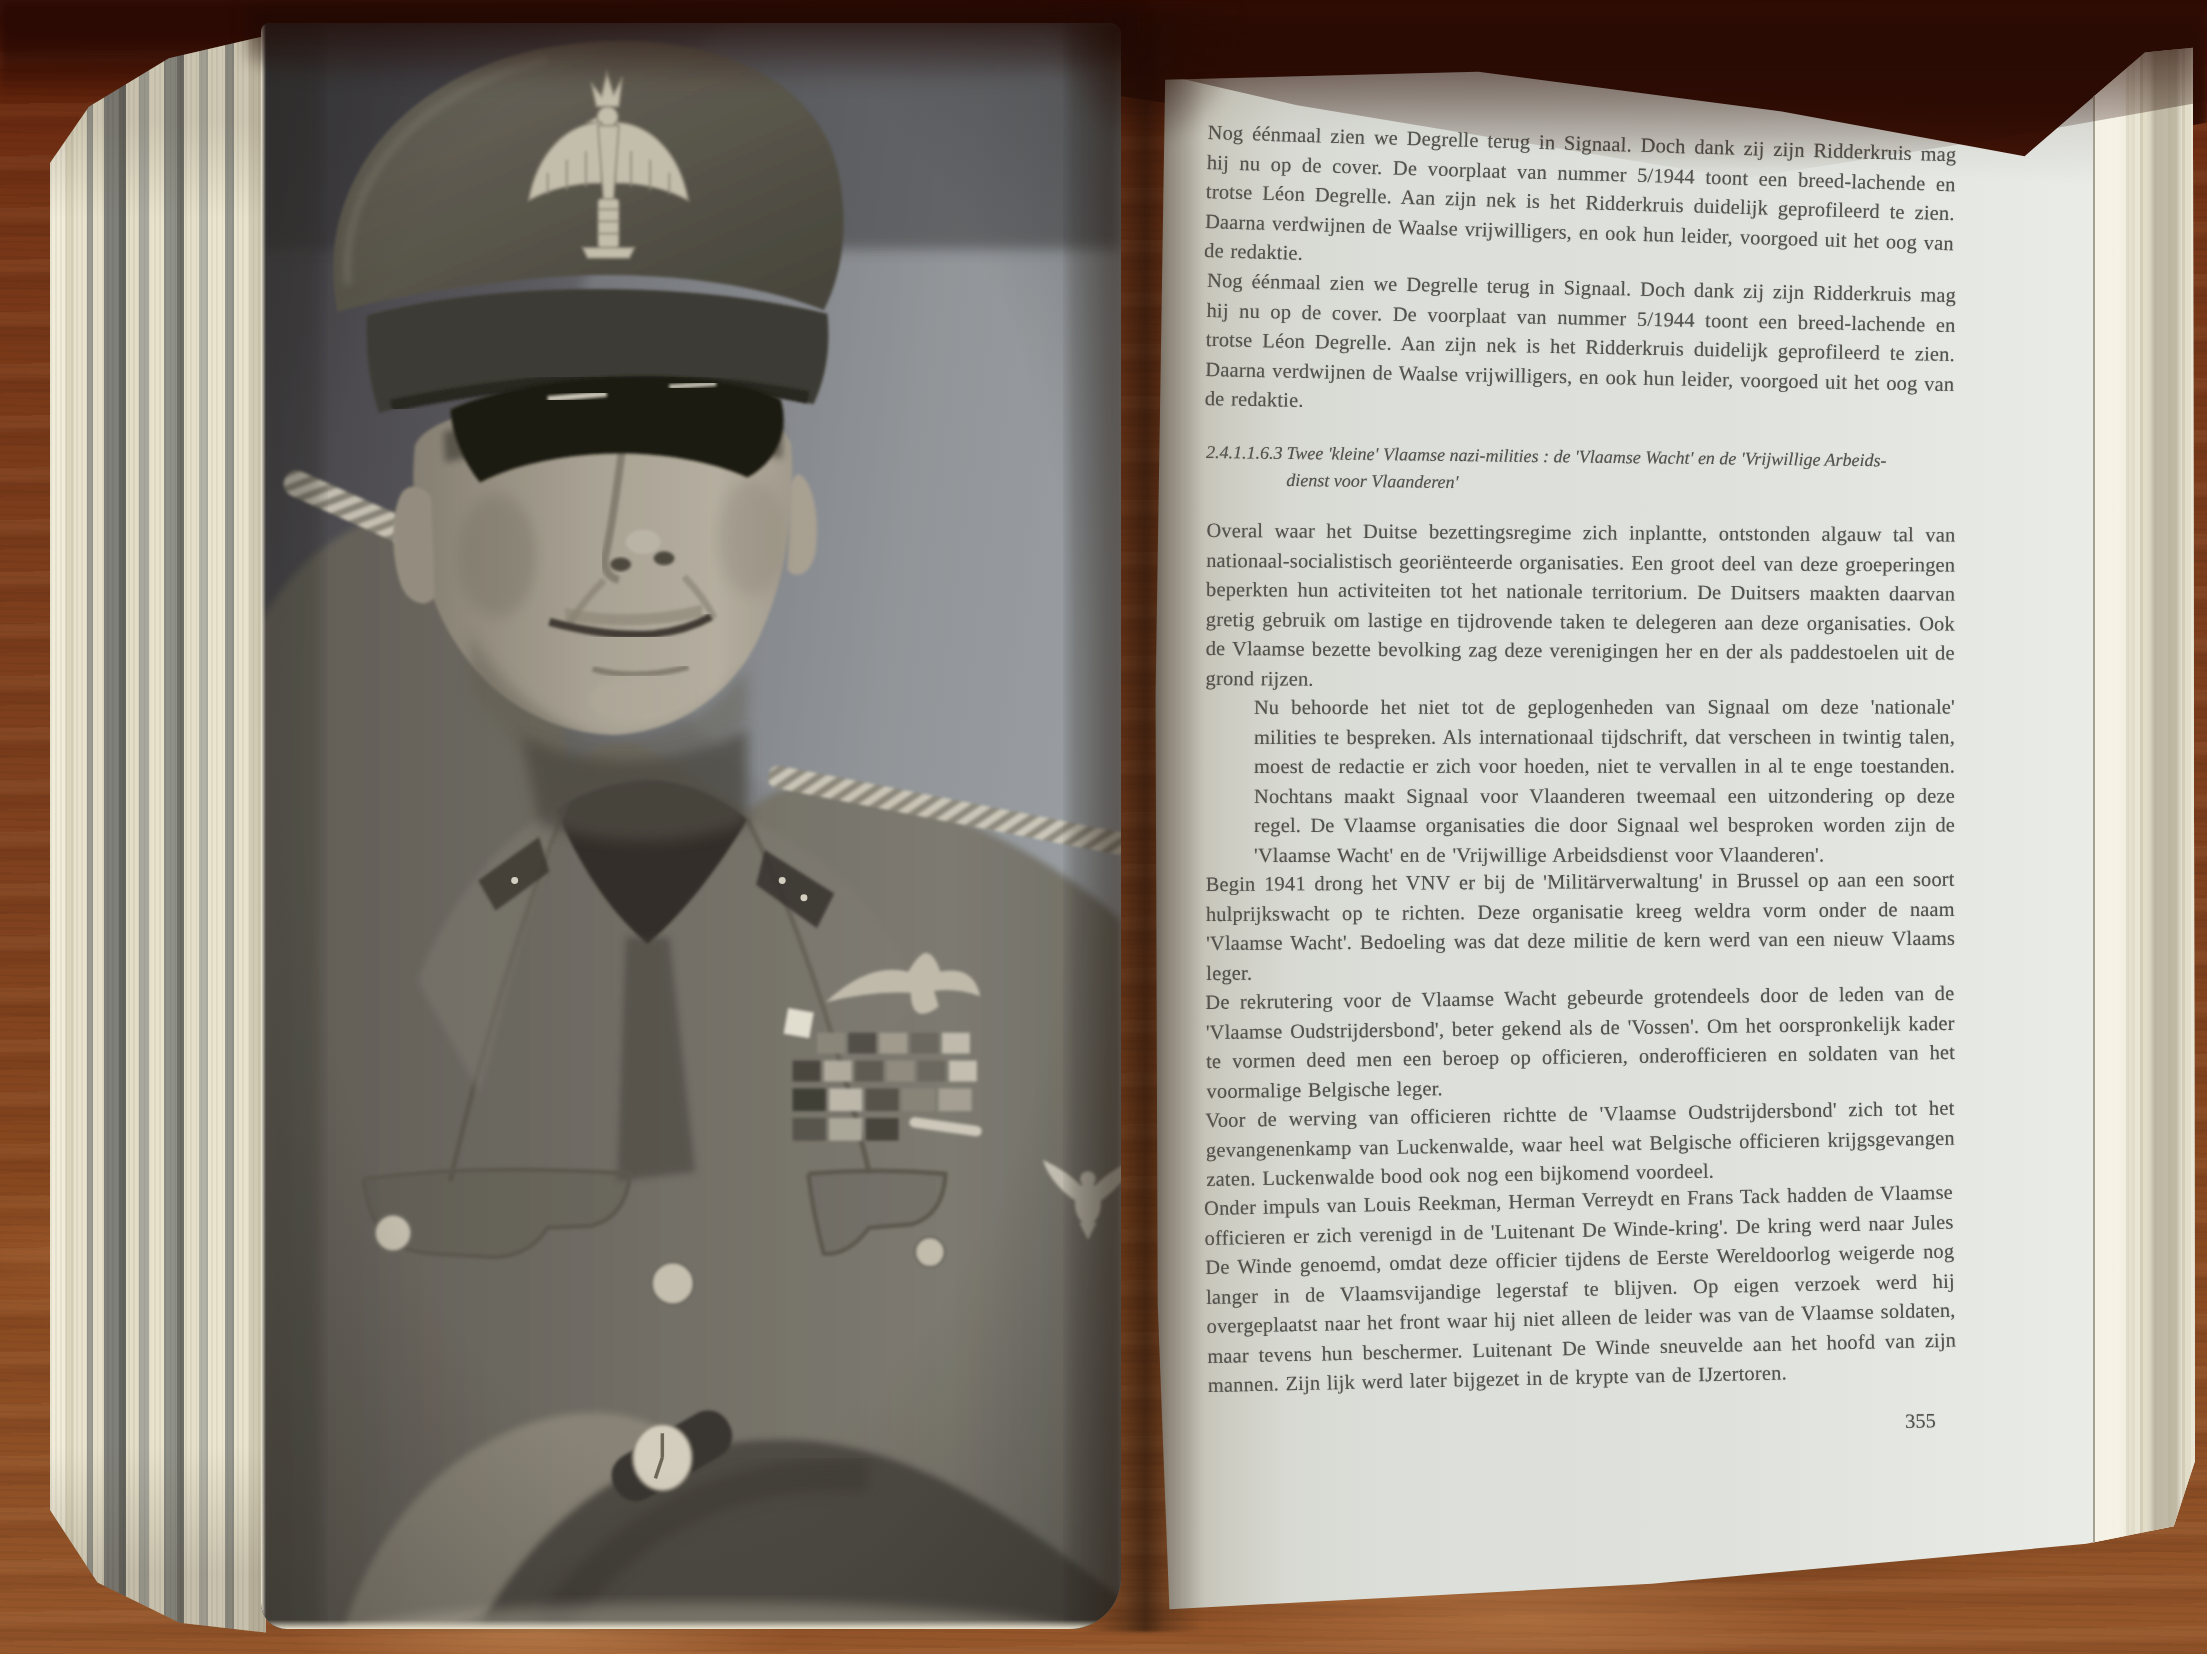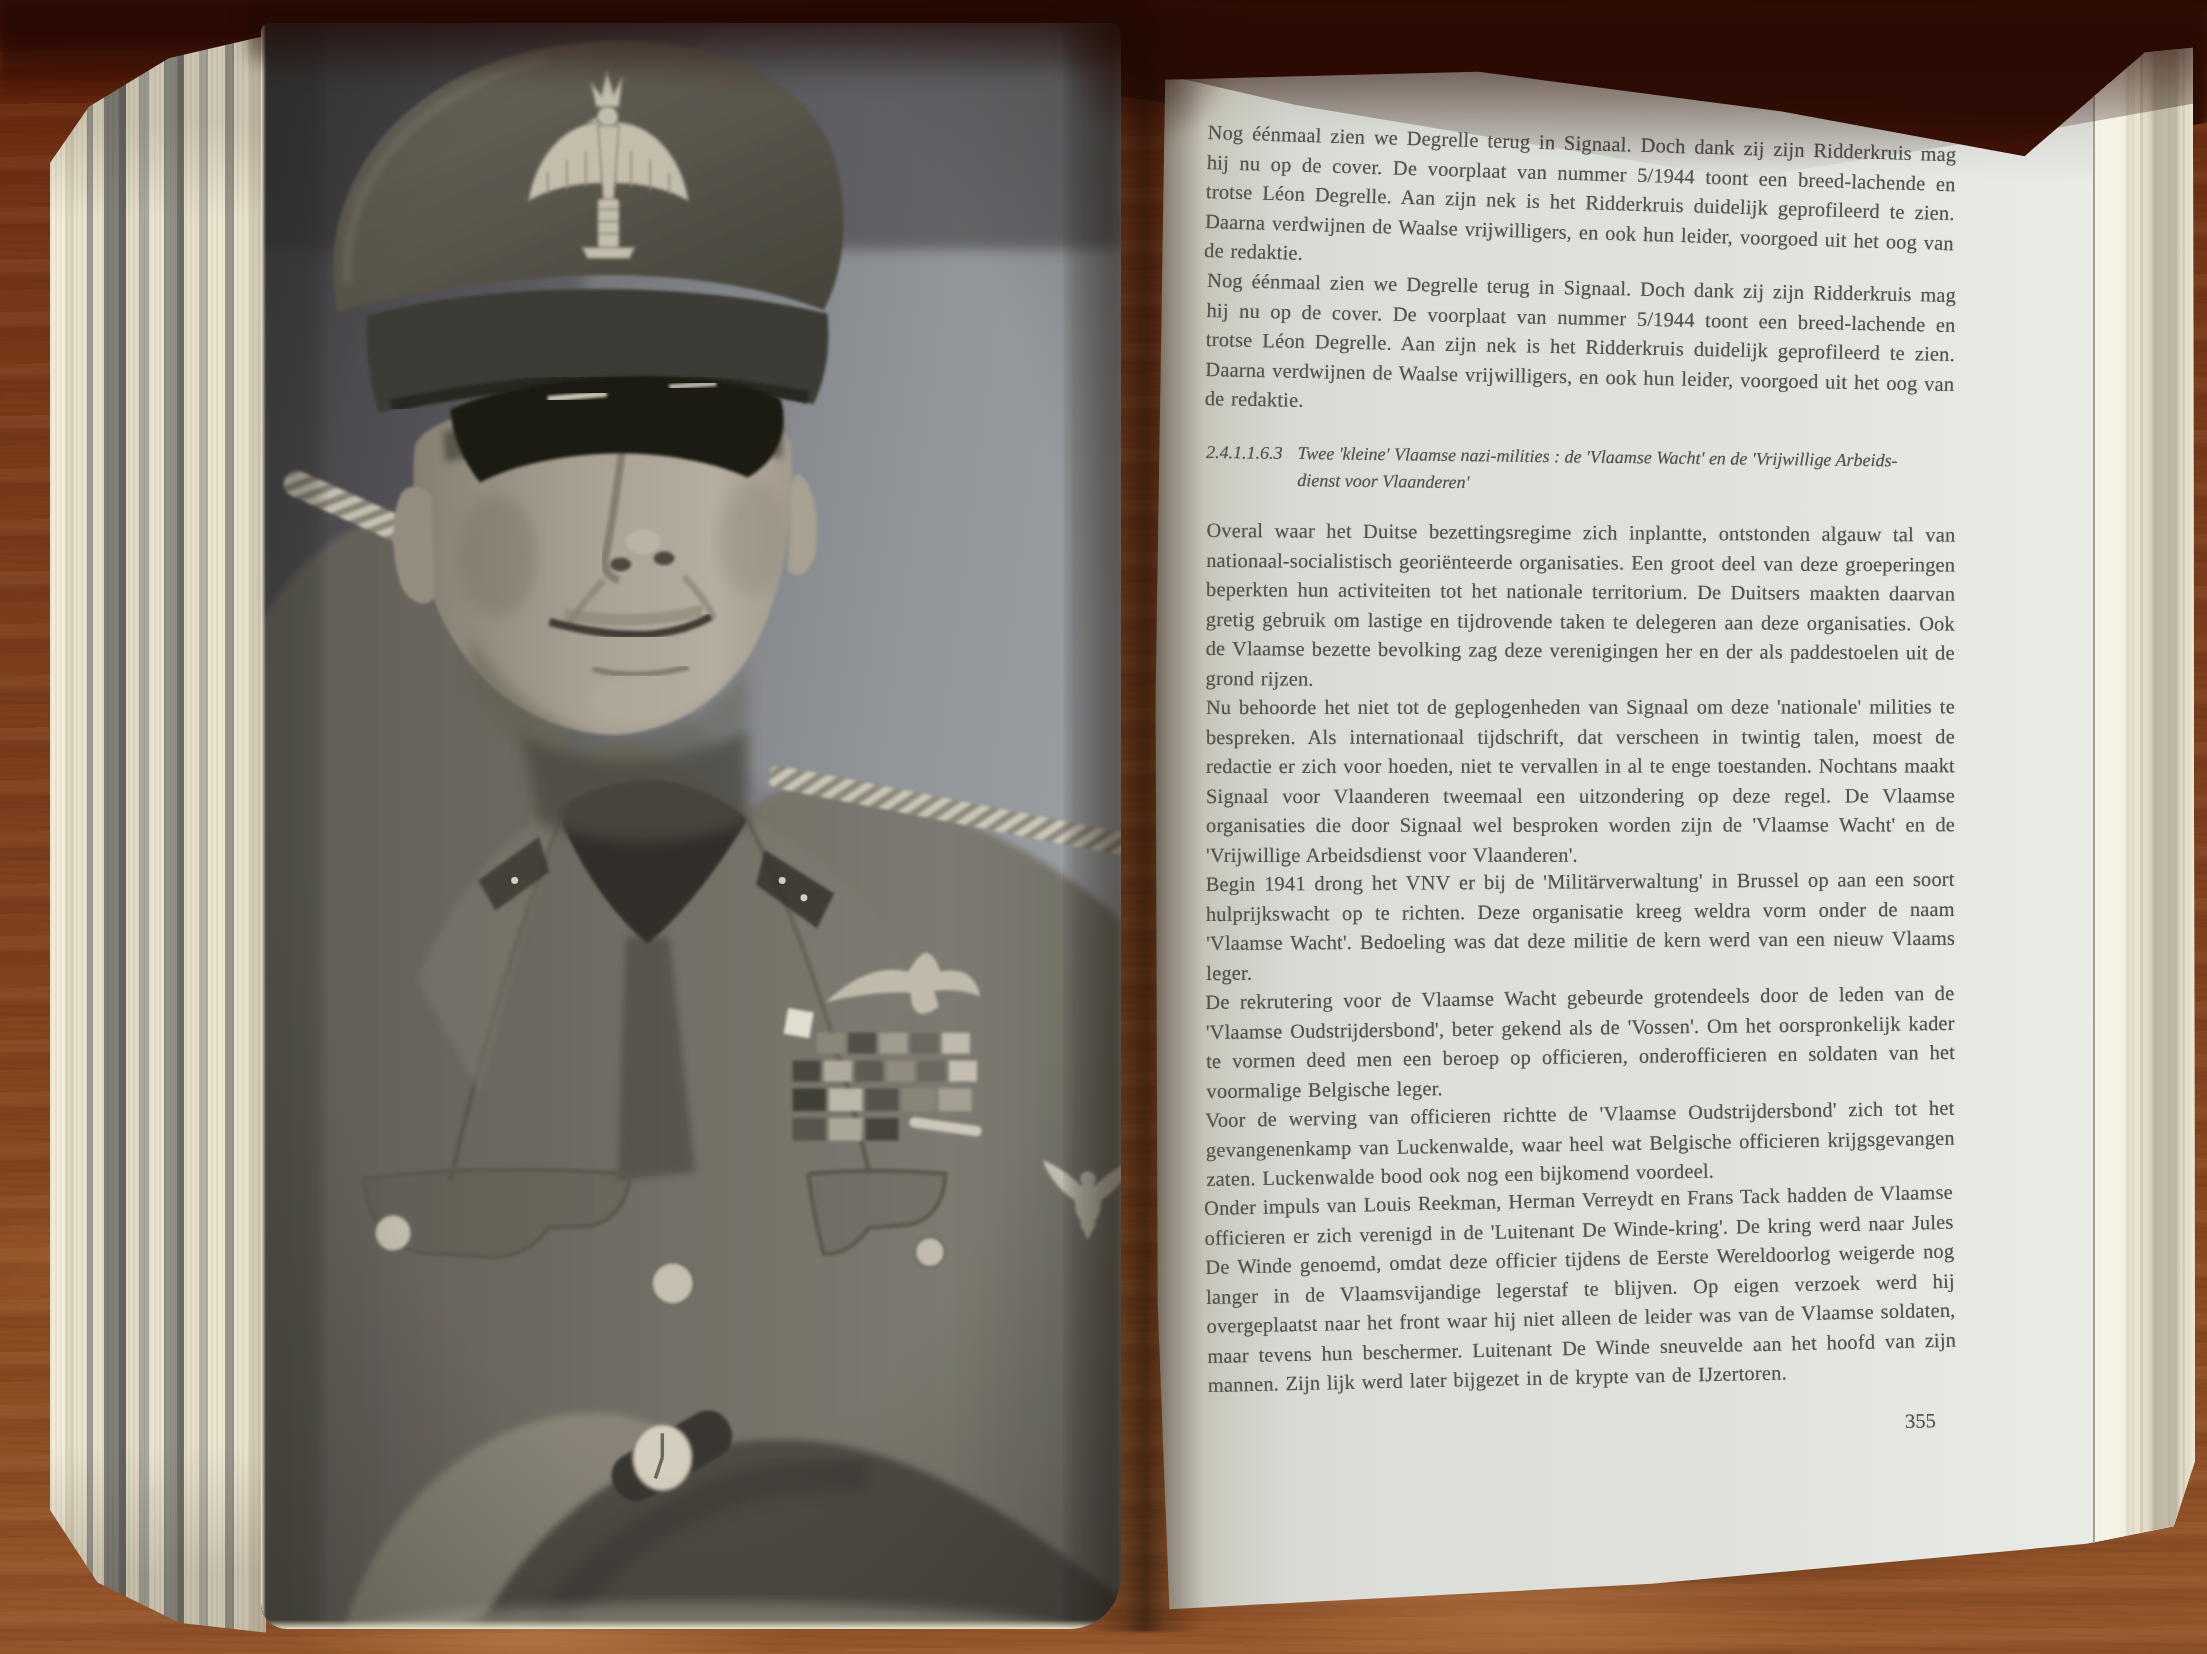--- a/index.html
+++ b/index.html
@@ -59,26 +59,26 @@
     background:
       linear-gradient(90deg,rgba(157,151,135,.9) 0 1.7px,transparent 1.7px),
       linear-gradient(90deg,rgba(246,243,231,.95) 7px 26px,rgba(246,243,231,0) 40px),
       linear-gradient(90deg,transparent 54px,rgba(181,175,154,.8) 61px 83px,transparent 90px),
       repeating-linear-gradient(90deg,#eae6d6 0 5.2px,#d3cdb8 5.2px 7.8px,#e2ddc9 7.8px 14px);}
   .text-col{position:absolute;left:76px;top:83px;width:749px;color:#54524c;}
   .para{margin:0;font-size:20.4px;line-height:29.5px;text-align:justify;word-spacing:1.3px;letter-spacing:0.2px;
     text-shadow:0 0 1px rgba(84,82,76,.55);transform-origin:0 50%;}
   .heading{display:flex;margin:26px 0 22.6px 0;font-style:italic;font-size:18px;line-height:27px;
     text-shadow:0 0 0.9px rgba(84,82,76,.5);transform-origin:0 50%;}
-  .hnum{flex:0 0 auto;margin-right:15px;font-style:italic;}
+  .hnum{flex:0 0 auto;margin-right:4px;font-style:italic;}
   .htxt{max-width:617px;}
   .pageno{margin-top:26px;padding-right:19px;text-align:right;font-size:20.4px;
     text-shadow:0 0 1px rgba(84,82,76,.5);transform-origin:0 50%;}
   .t1{transform:rotate(1.7deg);} .t2{transform:rotate(1.15deg);} .t3{transform:rotate(.7deg);}
-  .t4{transform:rotate(.35deg);} .t5{transform:rotate(-.05deg);} .t6{transform:rotate(-.4deg);}
+  .t4{transform:rotate(.35deg);} .t5{transform:rotate(-.05deg);margin-left:48px;} .t6{transform:rotate(-.4deg);}
   .t7{transform:rotate(-.7deg);} .t8{transform:rotate(-.95deg);} .t9{transform:rotate(-1.25deg);}
   .t10{transform:rotate(-1.4deg);}
 
   .gutter-shadow{position:absolute;left:1082px;top:26px;width:122px;height:1606px;z-index:6;filter:blur(1.7px);
     background:linear-gradient(90deg,rgba(30,18,8,0) 0%,rgba(35,20,10,.38) 35%,rgba(28,16,8,.62) 52%,rgba(35,20,10,.33) 68%,rgba(30,18,8,0) 100%);}
   .gutter-top-shadow{position:absolute;left:1052px;top:8.7px;width:191px;height:139px;z-index:7;filter:blur(6px);
     background:radial-gradient(ellipse at 50% 15%,rgba(35,10,3,.85),rgba(35,10,3,0) 70%);}
   .left-top-shadow{position:absolute;left:248px;top:7px;width:886px;height:80px;z-index:7;filter:blur(7.8px);
     background:linear-gradient(180deg,rgba(32,9,3,.85),rgba(32,9,3,0));border-radius:0 0 45% 38%;}
   .cast-shadow{position:absolute;left:1173px;top:15.6px;width:1034px;height:204px;z-index:7;filter:blur(12px);pointer-events:none;

